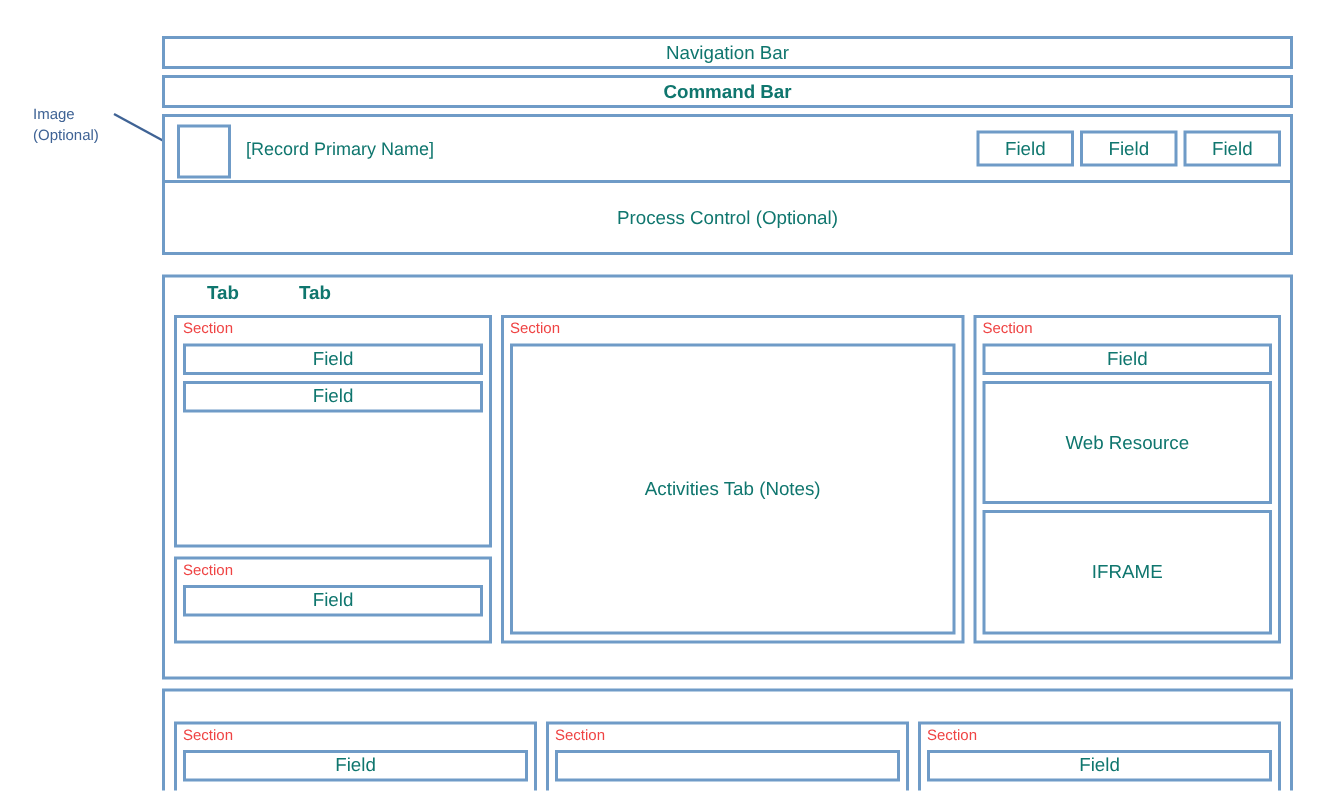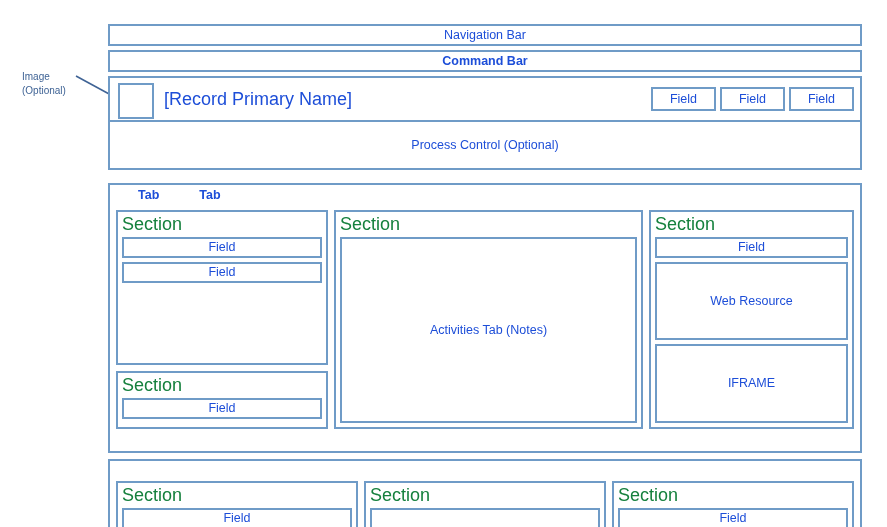--- a/index.html
+++ b/index.html
@@ -16,21 +16,21 @@
   }
 
   
   .wf {
     border: 2px solid #6f9bc7;
     background: #ffffff;
     box-sizing: border-box;
     position: relative;
   }
   .wf-label {
-    color: #1d4ed8;
+    color: #0f766e;
     font-size: 12.5px;
     line-height: 1;
     white-space: nowrap;
   }
   .center {
     display: flex;
     align-items: center;
     justify-content: center;
     text-align: center;
   }
@@ -84,21 +84,21 @@
     left: 8px;
     top: 5px;
     width: 36px;
     height: 36px;
   }
   #record-primary-name {
     position: absolute;
     left: 54px;
     top: 50%;
     transform: translateY(-50%);
-    font-size: 18px;
+    font-size: 12px;
   }
   #header-center {
     position: absolute;
     left: 0;
     right: 0;
     top: 50%;
     transform: translateY(-50%);
     font-size: 12.5px;
     pointer-events: none;
     margin-top: 40px;
@@ -166,23 +166,23 @@
   
   .section {
     border: 2px solid #6f9bc7;
     box-sizing: border-box;
     background: #fff;
     padding: 3px 4px 4px 4px;
     display: flex;
     flex-direction: column;
   }
   .section-title {
-    font-size: 18px;
+    font-size: 10px;
     line-height: 1.05;
-    color: #15803d;
+    color: #ef4444;
     margin-bottom: 3px;
   }
   .section-body {
     flex: 1 1 auto;
     display: flex;
     flex-direction: column;
     gap: 4px;
     min-height: 0;
   }
   .fieldbox {

